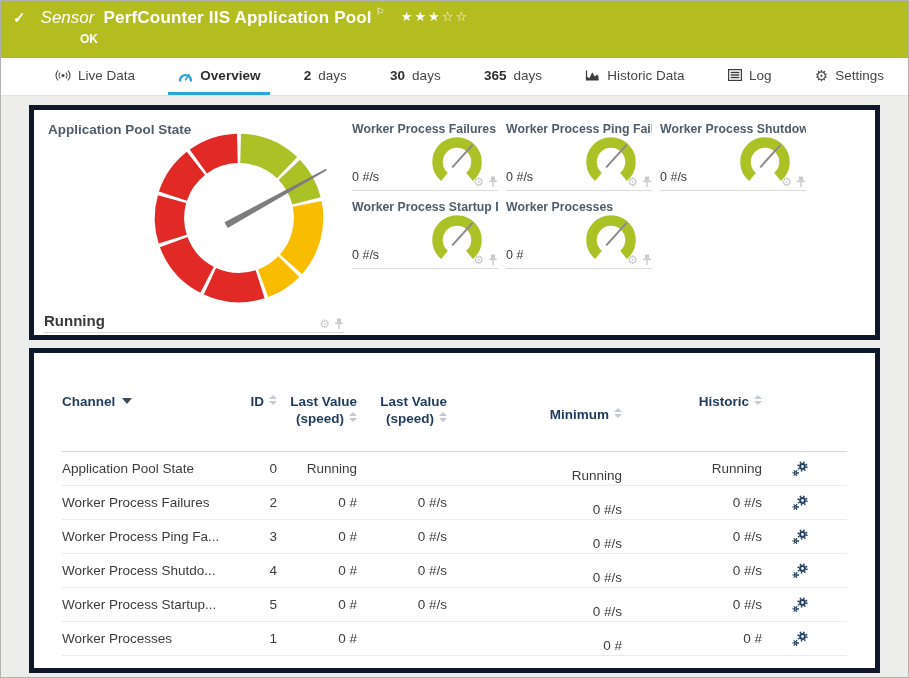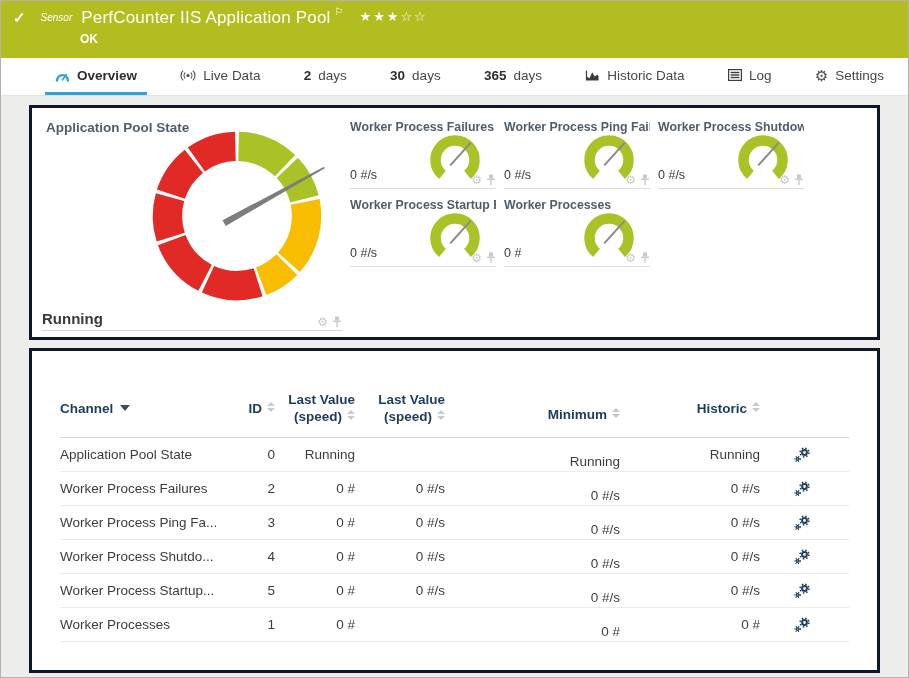--- a/index.html
+++ b/index.html
@@ -2,58 +2,58 @@
 <html style="--green: #b4bd1f; --blue: #2aa4dc;"><head>
 <meta charset="utf-8">
 <style>
   html,body{margin:0;padding:0;background:#fff;}
   .window{width:909px;height:678px;box-sizing:border-box;border:1px solid #b2b2b2;
     background:#edeeec;font-family:"Liberation Sans",sans-serif;overflow:hidden;position:relative;}
   
   .topbar{background:var(--green,#b4bd1f);height:57px;color:#fff;}
   .topbar-line1{display:flex;align-items:flex-start;padding:7px 0 0 12px;}
   .check{font-size:15px;font-weight:bold;margin-right:15px;line-height:20px;}
-  .kind{font-style:italic;font-size:10px;margin-right:9px;line-height:20px;}
-  .sensor-title{font-size:17px;font-weight:normal;line-height:20px;letter-spacing:.2px;}
+  .kind{font-style:italic;font-size:17px;margin-right:9px;line-height:20px;}
+  .sensor-title{font-size:17px;font-weight:bold;line-height:20px;letter-spacing:.2px;}
   .flag{font-size:10px;margin-left:4px;margin-top:-2px;}
   .stars{margin-left:16px;font-size:13px;letter-spacing:2px;line-height:18px;}
   .statusline{padding:4px 0 0 49px;font-size:12px;font-weight:bold;margin-left:30px;}
   
   .tabbar{background:#fff;height:37px;display:flex;justify-content:space-between;
     padding:0 14px 0 44px;border-bottom:1px solid #e2e2e2;}
   .tab{display:flex;align-items:center;gap:7px;font-size:13.5px;color:#474747;
     padding:0 10px;cursor:pointer;border-bottom:3px solid transparent;white-space:nowrap;}
   .tab.active{border-bottom-color:var(--blue,#2aa4dc);color:#2e2e2e;font-weight:bold;}
   .tab-num{font-weight:bold;color:#2e2e2e;}
   .tab-icon{display:inline-flex;align-items:center;}
   .gear-glyph-dark{font-size:15px;color:#4a4a4a;line-height:1;}
   
   .content{padding:9px 28px 0;}
-  .panel{background:#fff;border:3px solid #0f172a;box-sizing:border-box;}
+  .panel{background:#fff;border:5px solid #0f172a;box-sizing:border-box;}
   .panel-gauges{height:235px;position:relative;}
   .p1-title{position:absolute;left:14px;top:12px;font-size:13.5px;font-weight:bold;color:#4f5d6a;}
   .main-gauge{position:absolute;left:107px;top:10px;width:196px;height:196px;}
   .gauge-footer{position:absolute;left:10px;top:197px;width:300px;height:25px;
     border-bottom:1px solid #d8d8d8;display:flex;justify-content:space-between;align-items:flex-end;}
   .gauge-value{font-size:15px;font-weight:bold;color:#3a3a3a;padding-bottom:3px;}
   .cell-icons{display:flex;gap:4px;align-items:flex-end;padding-bottom:2px;}
   .gear-glyph{font-size:12px;color:#c9c9c9;line-height:1;cursor:pointer;}
   .pin-wrap{cursor:pointer;display:inline-flex;}
   
   .mini-grid{position:absolute;left:318px;top:12px;display:grid;
     grid-template-columns:repeat(3,146px);column-gap:8px;row-gap:9px;}
   .mini-cell{position:relative;height:68px;border-bottom:1px solid #dcdcdc;}
   .mini-title{font-size:12.3px;color:#4f5d6a;font-weight:bold;white-space:nowrap;overflow:hidden;text-overflow:clip;}
   .mini-value{position:absolute;left:0;bottom:6px;font-size:12.5px;color:#3a3a3a;}
   .mini-svg{position:absolute;right:14px;top:11px;}
   .mini-icons{position:absolute;right:0;bottom:2px;display:flex;gap:4px;align-items:flex-end;}
   
   .panel-table{margin-top:8px;height:325px;padding:0 28px;overflow:hidden;}
   .tbl{margin-top:40px;}
-  .thead{display:flex;align-items:center;padding-bottom:12px;border-bottom:1px solid #d6d6d6;}
+  .thead{display:flex;align-items:flex-start;padding-bottom:24px;border-bottom:1px solid #d6d6d6;}
   .th{font-size:13.5px;font-weight:bold;color:#1e3a5c;line-height:17px;cursor:pointer;}
   .trow{display:flex;align-items:center;height:33px;border-bottom:1px solid #ebebeb;
     font-size:13.5px;color:#3c3c3c;}
   .c0{width:160px;text-align:left;}
   .c1{width:55px;text-align:right;}
   .c2{width:80px;text-align:right;}
   .c3{width:90px;text-align:right;}
   .c4{width:175px;text-align:right;margin-top:13px;}
   .c5{width:140px;text-align:right;}
   .c6{flex:1;display:flex;justify-content:flex-end;padding-right:38px;align-items:center;}
@@ -76,40 +76,40 @@
       <span class="check">✓</span>
       <span class="kind">Sensor</span>
       <span class="sensor-title">PerfCounter IIS Application Pool</span>
       <span class="flag">⚐</span>
       <span class="stars">★★★☆☆</span>
     </div>
     <div class="statusline">OK</div>
   </div>
 
   <div class="tabbar" id="tabbar">
-      <div class="tab active">
-        <span class="tab-icon">
-          <svg width="15" height="13" viewBox="0 0 15 13">
-            <path d="M2.1,11.5 A5.4,5.4 0 1 1 12.9,11.5" fill="none" stroke="#2aa4dc" stroke-width="2.4" stroke-linecap="round"></path>
-            <line x1="7.5" y1="10.8" x2="11.2" y2="5.6" stroke="#2aa4dc" stroke-width="1.6" stroke-linecap="round"></line>
-          </svg>
-        </span>
-        <span>Overview</span>
-      </div>
       <div class="tab">
         <span class="tab-icon">
           <svg width="16" height="13" viewBox="0 0 16 13">
             <circle cx="8" cy="6.5" r="1.6" fill="#4a4a4a"></circle>
             <path d="M5.2,3.6 A4.2,4.2 0 0 0 5.2,9.4" fill="none" stroke="#4a4a4a" stroke-width="1.1"></path>
             <path d="M10.8,3.6 A4.2,4.2 0 0 1 10.8,9.4" fill="none" stroke="#4a4a4a" stroke-width="1.1"></path>
             <path d="M3.1,1.6 A6.8,6.8 0 0 0 3.1,11.4" fill="none" stroke="#4a4a4a" stroke-width="1.1"></path>
             <path d="M12.9,1.6 A6.8,6.8 0 0 1 12.9,11.4" fill="none" stroke="#4a4a4a" stroke-width="1.1"></path>
           </svg>
         </span>
         <span>Live Data</span>
+      </div>
+      <div class="tab active">
+        <span class="tab-icon">
+          <svg width="15" height="13" viewBox="0 0 15 13">
+            <path d="M2.1,11.5 A5.4,5.4 0 1 1 12.9,11.5" fill="none" stroke="#2aa4dc" stroke-width="2.4" stroke-linecap="round"></path>
+            <line x1="7.5" y1="10.8" x2="11.2" y2="5.6" stroke="#2aa4dc" stroke-width="1.6" stroke-linecap="round"></line>
+          </svg>
+        </span>
+        <span>Overview</span>
       </div>
       <div class="tab">
         <span class="tab-num">2</span>
         <span>days</span>
       </div>
       <div class="tab">
         <span class="tab-num">30</span>
         <span>days</span>
       </div>
       <div class="tab">

